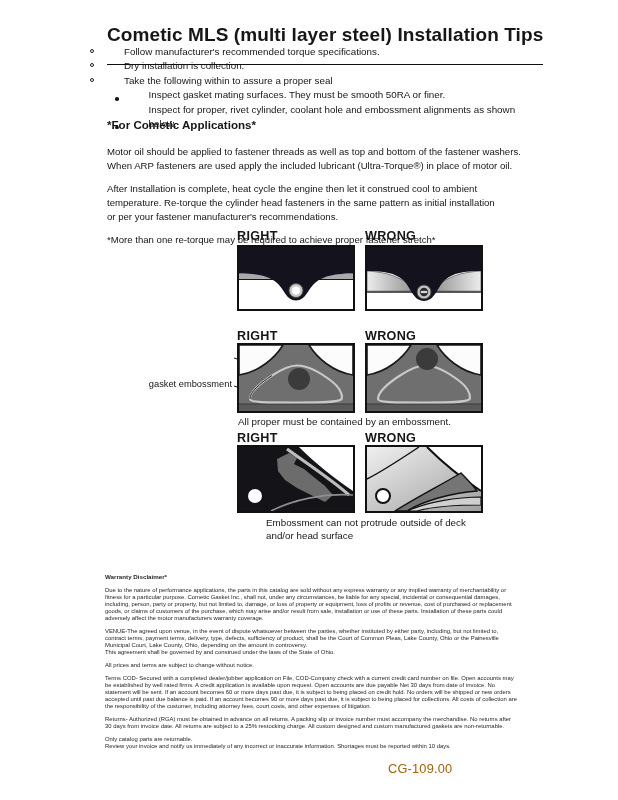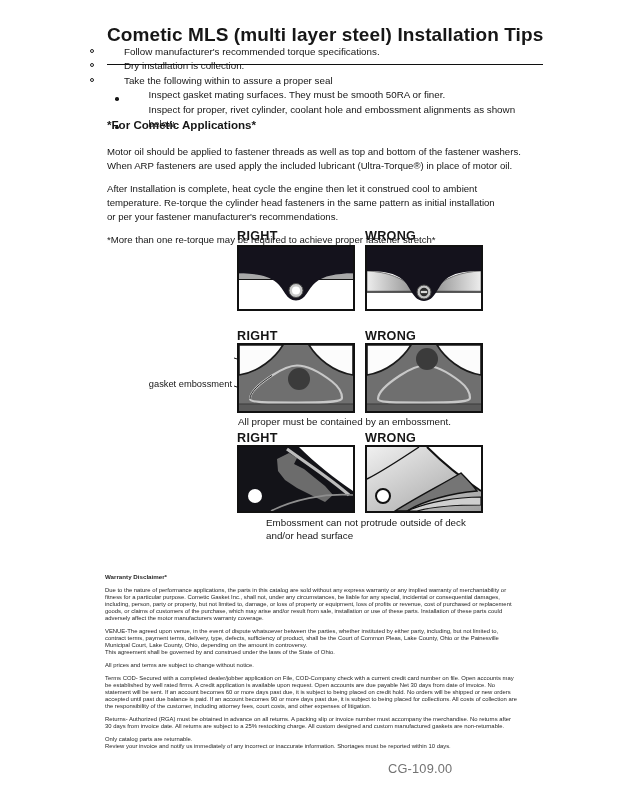--- a/index.html
+++ b/index.html
@@ -29,21 +29,21 @@
   .paras { left:107px; top:145px; width:436px; font-size:9.6px; line-height:14px; }
   .paras p { white-space:pre-line; margin-bottom:9px; }
   .dg-label { font-size:12.6px; font-weight:bold; width:118px; letter-spacing:0.3px; }
   .dg-box { width:118px; height:66px; }
   .dg-box svg { display:block; }
   .caption { font-size:9.8px; color:#161616; white-space:pre-line; line-height:12.5px; }
   .side-label { font-size:9.3px; text-align:right; width:132px; line-height:10.5px; color:#161616; }
   .fineprint { left:105px; top:573px; width:412px; font-size:5.9px; line-height:7px; color:#262626; }
   .fineprint h4 { font-size:6.2px; font-weight:bold; margin-bottom:7px; }
   .fineprint p { white-space:pre-line; margin-bottom:6px; }
-  .pagenum { left:388px; top:761px; font-size:12.8px; color:#737373; letter-spacing:0.2px; }
+  .pagenum { left:388px; top:761px; font-size:12.8px; color:#a16207; letter-spacing:0.2px; }
 </style>
 </head>
 <body>
 
 <div class="page">
 
   <div class="abs title">Cometic MLS (multi layer steel) Installation Tips</div>
 
   <div class="abs bullets">
     <div class="b-row">

